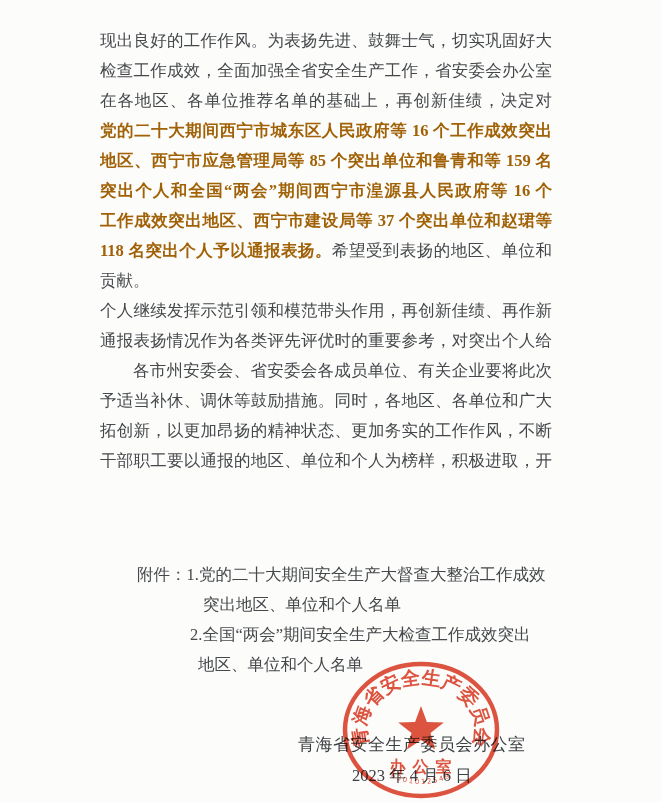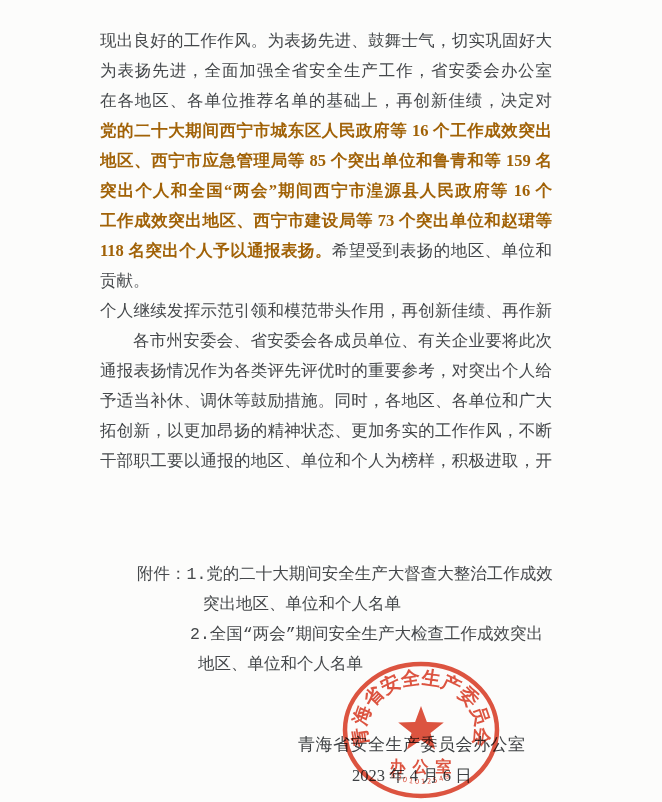--- a/index.html
+++ b/index.html
@@ -33,21 +33,20 @@
   .end { text-align-last: left; }
   .ind { text-indent: 33px; }
   .b { font-weight: 700; color: #a16207; }
   .r { font-weight: 400; }
 
   
   .attach {
     position: absolute;
     left: 100px; top: 560px;
     width: 500px;
-    font-family: Liberation Mono, monospace;
   }
   .al {
     height: 30px;
     line-height: 30px;
     font-size: 16.5px;
   }
   .a1 { padding-left: 37px; }
   .a2 { padding-left: 103px; }
   .a3 { padding-left: 90px; }
   .a4 { padding-left: 98px; }
@@ -94,31 +93,31 @@
     letter-spacing: 1.8px;
   }
 </style>
 </head>
 <body>
 
 <div class="page">
 
   <div class="body-text">
     <div class="bl jl"><span class="b"></span><span class="r">现出良好的工作作风。为表扬先进、鼓舞士气，切实巩固好大</span></div>
-    <div class="bl jl"><span class="b"></span><span class="r">为表扬先进，全面加强全省安全生产工作，省安委会办公室</span></div>
+    <div class="bl jl"><span class="b"></span><span class="r">检查工作成效，全面加强全省安全生产工作，省安委会办公室</span></div>
     <div class="bl jl"><span class="b"></span><span class="r">在各地区、各单位推荐名单的基础上，再创新佳绩，决定对</span></div>
     <div class="bl jl"><span class="b">党的二十大期间西宁市城东区人民政府等 16 个工作成效突出</span><span class="r"></span></div>
     <div class="bl jl"><span class="b">地区、西宁市应急管理局等 85 个突出单位和鲁青和等 159 名</span><span class="r"></span></div>
     <div class="bl jl"><span class="b">突出个人和全国“两会”期间西宁市湟源县人民政府等 16 个</span><span class="r"></span></div>
-    <div class="bl jl"><span class="b">工作成效突出地区、西宁市建设局等 73 个突出单位和赵珺等</span><span class="r"></span></div>
+    <div class="bl jl"><span class="b">工作成效突出地区、西宁市建设局等 37 个突出单位和赵珺等</span><span class="r"></span></div>
     <div class="bl jl"><span class="b">118 名突出个人予以通报表扬。</span><span class="r">希望受到表扬的地区、单位和</span></div>
     <div class="bl end"><span class="b"></span><span class="r">贡献。</span></div>
     <div class="bl jl"><span class="b"></span><span class="r">个人继续发挥示范引领和模范带头作用，再创新佳绩、再作新</span></div>
+    <div class="bl jl"><span class="b"></span><span class="r">通报表扬情况作为各类评先评优时的重要参考，对突出个人给</span></div>
     <div class="bl jl ind"><span class="b"></span><span class="r">各市州安委会、省安委会各成员单位、有关企业要将此次</span></div>
-    <div class="bl jl"><span class="b"></span><span class="r">通报表扬情况作为各类评先评优时的重要参考，对突出个人给</span></div>
     <div class="bl jl"><span class="b"></span><span class="r">予适当补休、调休等鼓励措施。同时，各地区、各单位和广大</span></div>
     <div class="bl jl"><span class="b"></span><span class="r">拓创新，以更加昂扬的精神状态、更加务实的工作作风，不断</span></div>
     <div class="bl jl"><span class="b"></span><span class="r">干部职工要以通报的地区、单位和个人为榜样，积极进取，开</span></div>
   </div>
 
   <div class="attach">
     <div class="al a1">附件：1.党的二十大期间安全生产大督查大整治工作成效</div>
     <div class="al a2">突出地区、单位和个人名单</div>
     <div class="al a3">2.全国“两会”期间安全生产大检查工作成效突出</div>
     <div class="al a4">地区、单位和个人名单</div>

